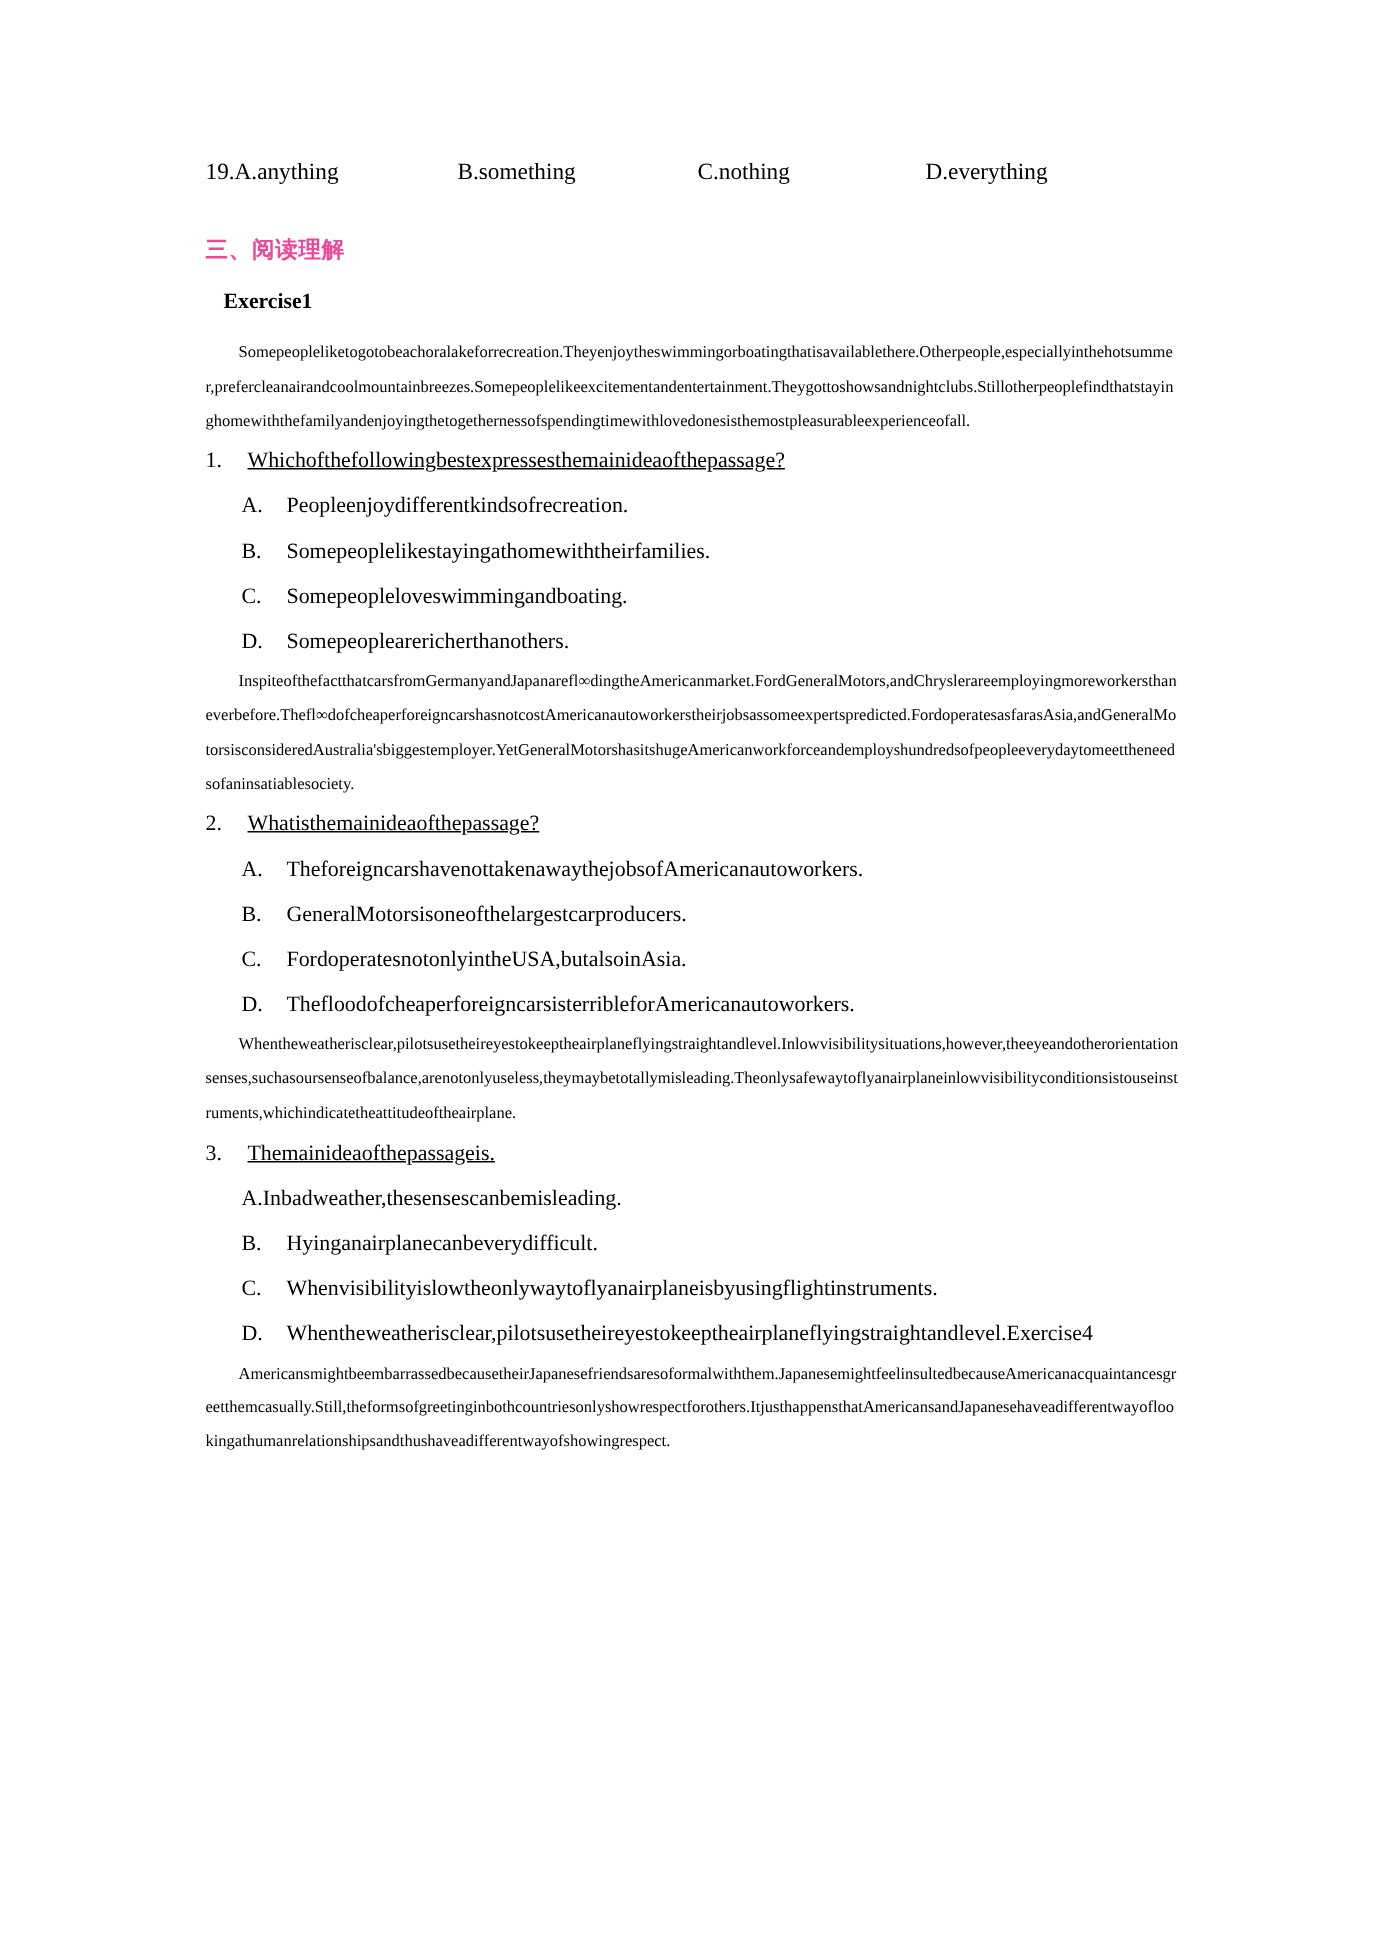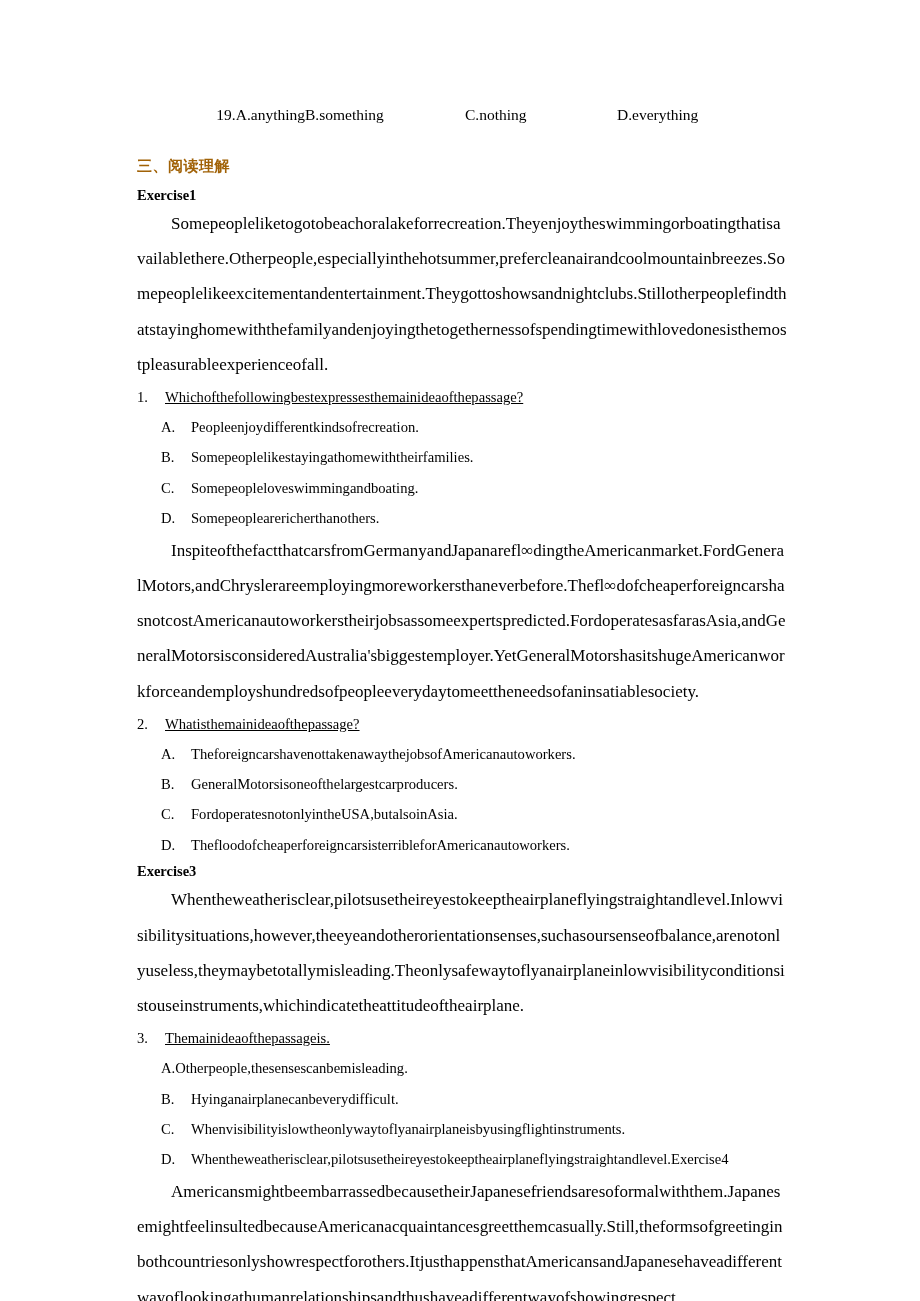--- a/index.html
+++ b/index.html
@@ -36,50 +36,50 @@
     display: flex;
     font-size: 15.5px;
     line-height: 1;
     height: 34px;
     align-items: flex-start;
     white-space: nowrap;
   }
   .cloze-cell {
     flex: 0 0 auto;
   }
-  .cloze-cell.c0 { width: 168px; text-align: right; }
+  .cloze-cell.c0 { width: 168px; }
   .cloze-cell.c1 { width: 160px; }
   .cloze-cell.c2 { width: 152px; }
   .cloze-cell.c3 { width: auto; }
 
   
   .section-heading {
     font-family: "DejaVu Sans", "Liberation Sans", sans-serif;
     font-weight: bold;
     font-size: 15px;
-    color: #a16207;
+    color: #ec4899;
     margin-top: 14px;
     margin-bottom: 6px;
     line-height: 1.5;
     letter-spacing: 0.5px;
   }
 
   
   .exercise-title {
     font-family: "Liberation Serif", "DejaVu Serif", serif;
     font-weight: bold;
     font-size: 14.5px;
     line-height: 1.55;
-    margin: 0;
+    margin: 12px;
     padding: 0;
   }
 
   
   .passage {
-    font-size: 17px;
+    font-size: 11px;
     line-height: 2.07;
     text-align: justify;
     text-indent: 2em;
     margin: 0;
     padding: 0;
     word-break: break-all;
     overflow-wrap: anywhere;
     hyphens: none;
   }
 
@@ -181,29 +181,28 @@
     </div>
     <div class="option">
       <span class="opt-letter">C.</span>
       <span class="opt-text">FordoperatesnotonlyintheUSA,butalsoinAsia.</span>
     </div>
     <div class="option">
       <span class="opt-letter">D.</span>
       <span class="opt-text">ThefloodofcheaperforeigncarsisterribleforAmericanautoworkers.</span>
     </div>
 
-    <div class="exercise-title">Exercise3</div>
     <p class="passage">Whentheweatherisclear,pilotsusetheireyestokeeptheairplaneflyingstraightandlevel.Inlowvisibilitysituations,however,theeyeandotherorientationsenses,suchasoursenseofbalance,arenotonlyuseless,theymaybetotallymisleading.Theonlysafewaytoflyanairplaneinlowvisibilityconditionsistouseinstruments,whichindicatetheattitudeoftheairplane.</p>
     <div class="question">
       <span class="q-num">3.</span>
       <span class="q-text">Themainideaofthepassageis.</span>
     </div>
     <div class="option tight">
       <span class="opt-letter">A.</span>
-      <span class="opt-text">Otherpeople,thesensescanbemisleading.</span>
+      <span class="opt-text">Inbadweather,thesensescanbemisleading.</span>
     </div>
     <div class="option">
       <span class="opt-letter">B.</span>
       <span class="opt-text">Hyinganairplanecanbeverydifficult.</span>
     </div>
     <div class="option">
       <span class="opt-letter">C.</span>
       <span class="opt-text">Whenvisibilityislowtheonlywaytoflyanairplaneisbyusingflightinstruments.</span>
     </div>
     <div class="option">

